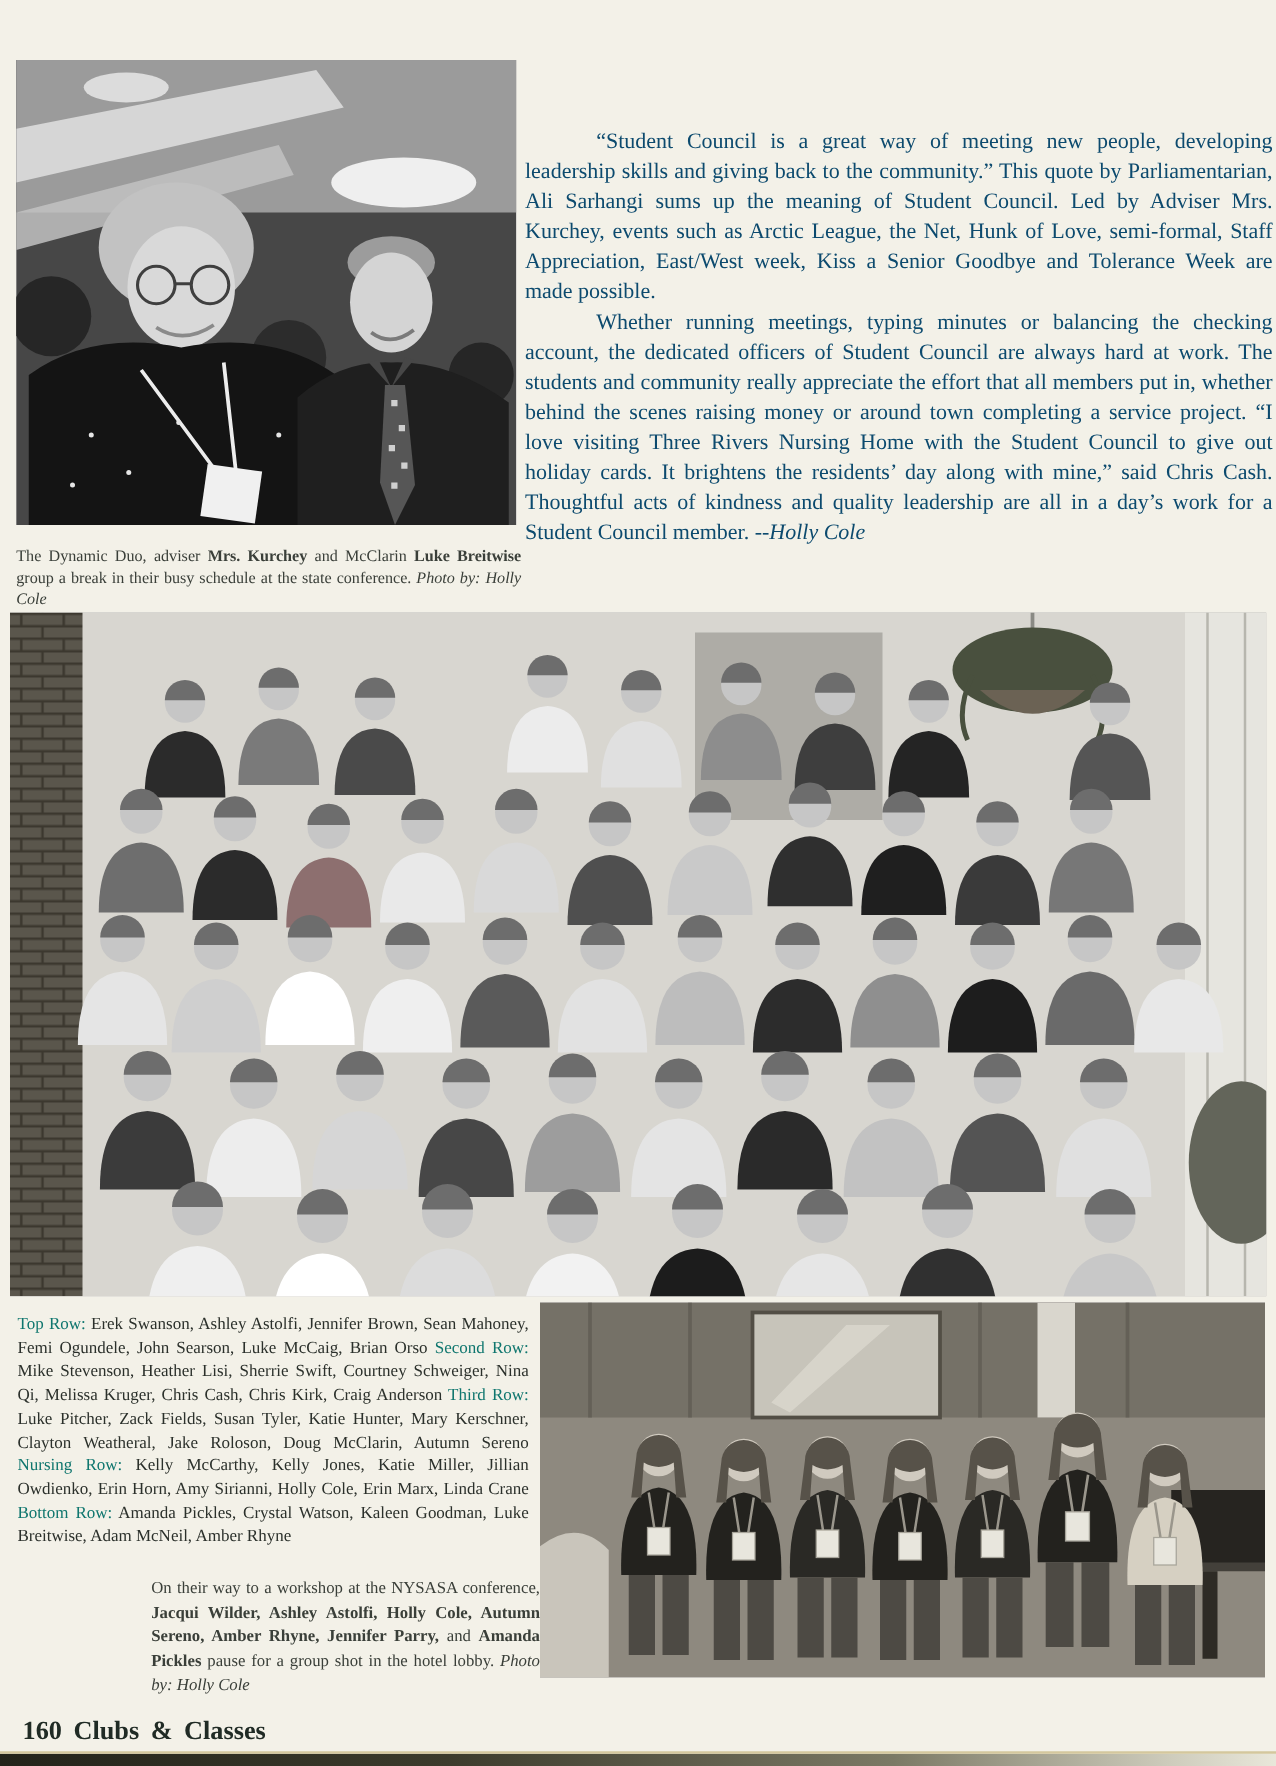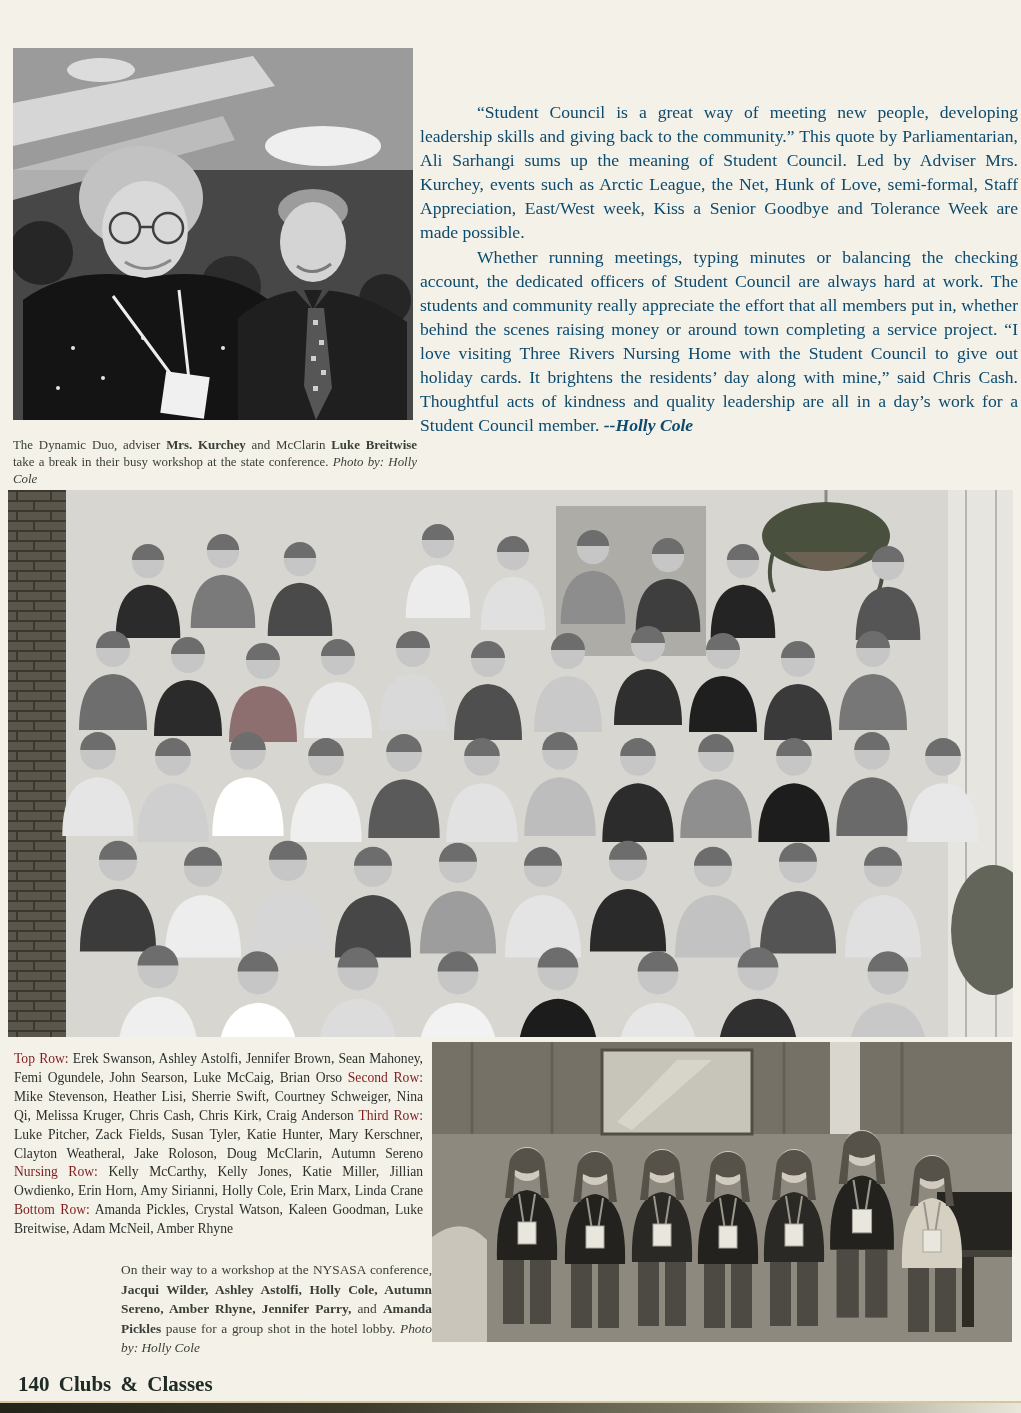--- a/index.html
+++ b/index.html
@@ -14,37 +14,37 @@
   .article-title{
     position:absolute;left:420px;top:34px;width:598px;
     text-align:center;font-size:55px;line-height:62px;color:#272d28;
     letter-spacing:1px;
   }
   .body-text{
     position:absolute;left:420px;top:100px;width:598px;
     font-size:17.6px;line-height:24.1px;text-align:justify;color:#0c4a6e;
   }
   .body-text p{margin:0;text-indent:57px;}
-  .byline{font-style:italic;font-weight:bold;}
+  .byline{font-style:italic;}
 
   .caption{
     position:absolute;font-size:12.9px;line-height:17.3px;
     text-align:justify;color:#3a3f39;
   }
   .caption .bold{font-weight:bold;margin-top:43px;}
   .caption .credit{font-style:italic;}
 
   .cap-duo{left:13px;top:424px;width:404px;}
 
   .roster{
     position:absolute;left:14px;top:1050px;width:409px;
     font-size:13.6px;line-height:18.9px;text-align:justify;color:#2e332e;
   }
   .roster p{margin:0;}
-  .roster .label{color:#7f1d1d;}
+  .roster .label{color:#0f766e;}
   .roster .names{font-weight:normal;color:#2b302b;}
 
   .cap-lobby{left:121px;top:1247px;width:311px;font-size:13.4px;line-height:19.4px;}
 
   .page-footer{
     position:absolute;left:18px;top:1372px;
     font-size:21px;font-weight:bold;color:#202b25;word-spacing:4px;
   }
 
   .scan-edge-bottom{
@@ -95,21 +95,21 @@
       <path d="M295,260 L311,260 L319,340 L303,372 L291,338 Z" fill="#565656"></path>
       <rect x="300" y="272" width="5" height="5" fill="#cfcfcf"></rect>
       <rect x="306" y="292" width="5" height="5" fill="#cfcfcf"></rect>
       <rect x="298" y="308" width="5" height="5" fill="#cfcfcf"></rect>
       <rect x="308" y="322" width="5" height="5" fill="#cfcfcf"></rect>
       <rect x="300" y="338" width="5" height="5" fill="#cfcfcf"></rect>
     </svg>
   </div>
 
   <p class="caption cap-duo">
-    <span>The Dynamic Duo, adviser </span><span class="bold">Mrs. Kurchey</span><span> and McClarin </span><span class="bold">Luke Breitwise</span><span> take a break in their busy workshop at the state conference. </span><span class="credit">Photo by: Holly Cole</span>
+    <span>The Dynamic Duo, adviser </span><span class="bold">Mrs. Kurchey</span><span> and McClarin </span><span class="bold">Luke Breitwise</span><span> group a break in their busy schedule at the state conference. </span><span class="credit">Photo by: Holly Cole</span>
   </p>
 
 
   <div class="body-text">
     <p>“Student Council is a great way of meeting new people, developing leadership skills and giving back to the community.”  This quote by Parliamentarian, Ali Sarhangi sums up the meaning of Student Council.  Led by Adviser Mrs. Kurchey, events such as Arctic League, the Net, Hunk of Love, semi-formal, Staff Appreciation, East/West week, Kiss a Senior Goodbye and Tolerance Week are made possible.</p>
     <p><span>Whether running meetings, typing minutes or balancing the checking account, the dedicated officers of Student Council are always hard at work.  The students and community really appreciate the effort that all members put in, whether behind the scenes raising money or around town completing a service project.  “I love visiting Three Rivers Nursing Home with the Student Council to give out holiday cards. It brightens the residents’ day along with mine,” said Chris Cash. Thoughtful acts of kindness and quality leadership are all in a day’s work for a Student Council member.  </span><span class="byline">--Holly Cole</span></p>
   </div>
 
   <div class="photo" style="left:8px;top:490px;width:1005px;height:547px;">
     <svg viewBox="0 0 1005 547" xmlns="http://www.w3.org/2000/svg">
@@ -240,19 +240,19 @@
       <use href="#girl" transform="translate(430,106) scale(1.06)" fill="#23221e"></use>
       <use href="#girl" transform="translate(500,130)" fill="#d6d0c2"></use>
     </svg>
   </div>
 
   <p class="caption cap-lobby">
     <span>On their way to a workshop at the NYSASA conference, </span><span class="bold">Jacqui Wilder, Ashley Astolfi, Holly Cole, Autumn Sereno, Amber Rhyne, Jennifer Parry,</span><span> and </span><span class="bold">Amanda Pickles</span><span> pause for a group shot in the hotel lobby.  </span><span class="credit">Photo by: Holly Cole</span>
   </p>
 
   <div class="page-footer">
-    <span>140</span>
+    <span>160</span>
     <span>Clubs &amp; Classes</span>
   </div>
 
   <div class="scan-edge-bottom"></div>
 
 </div>
 
 </body></html>

